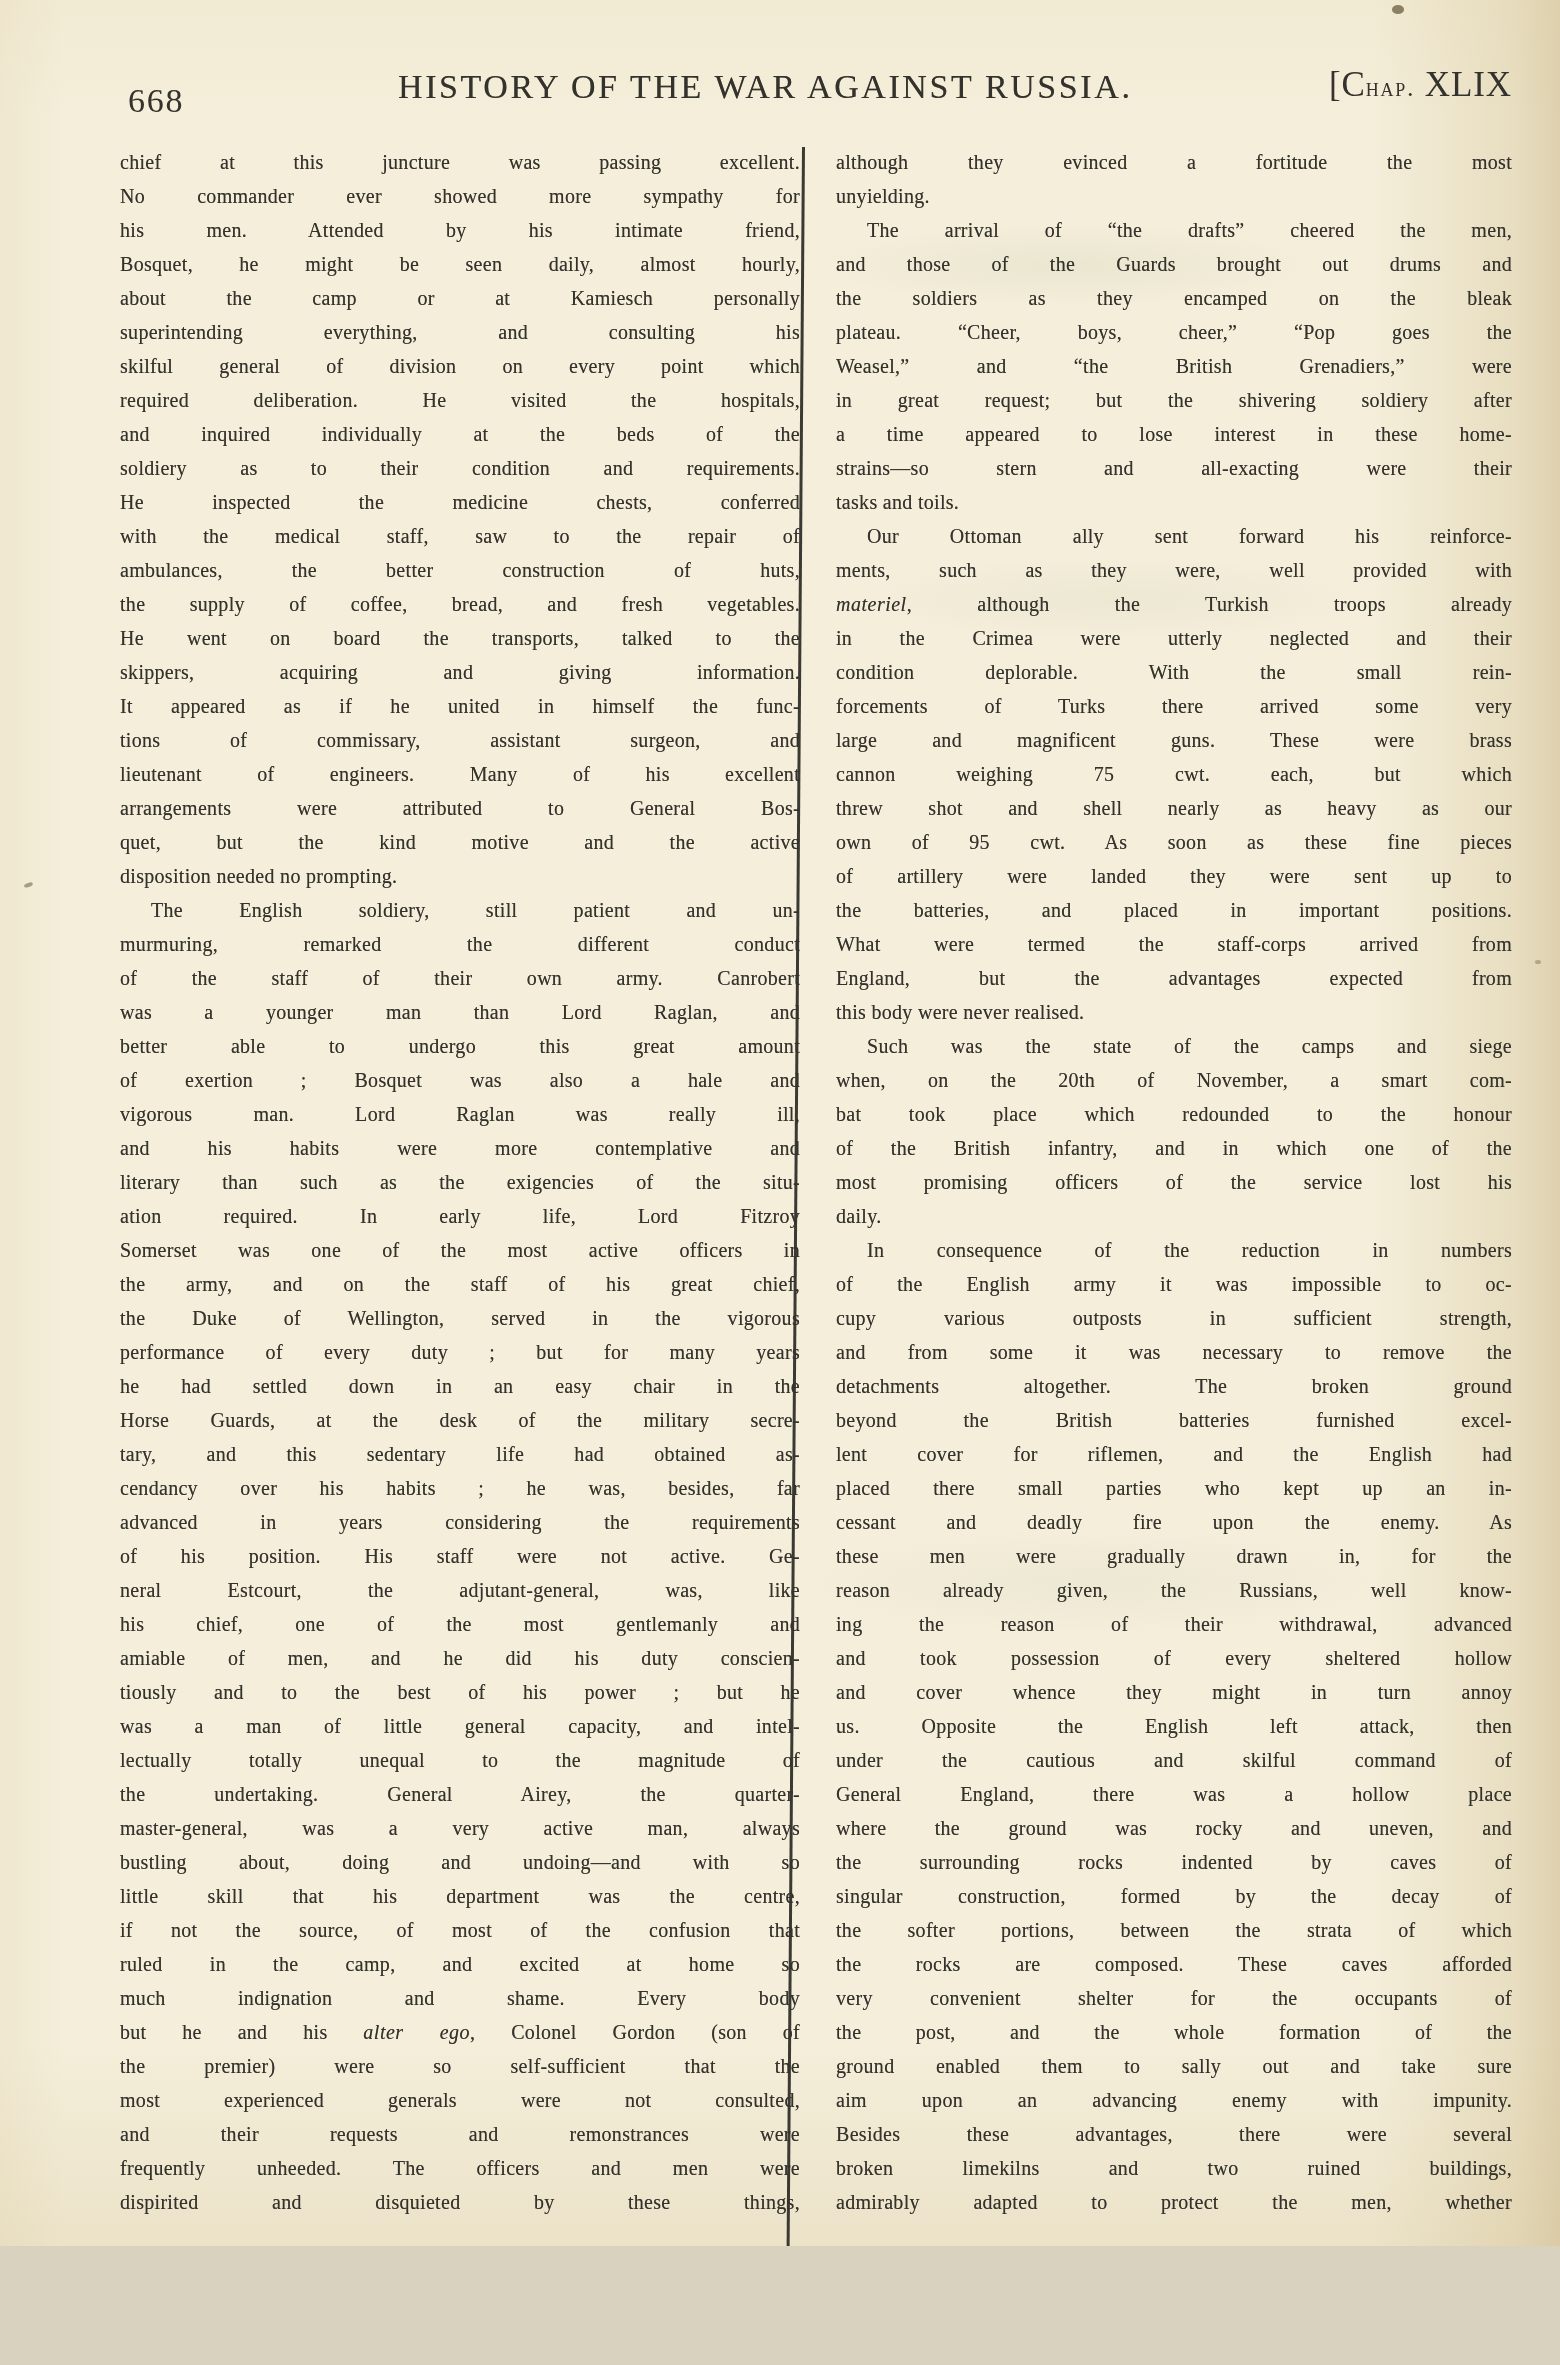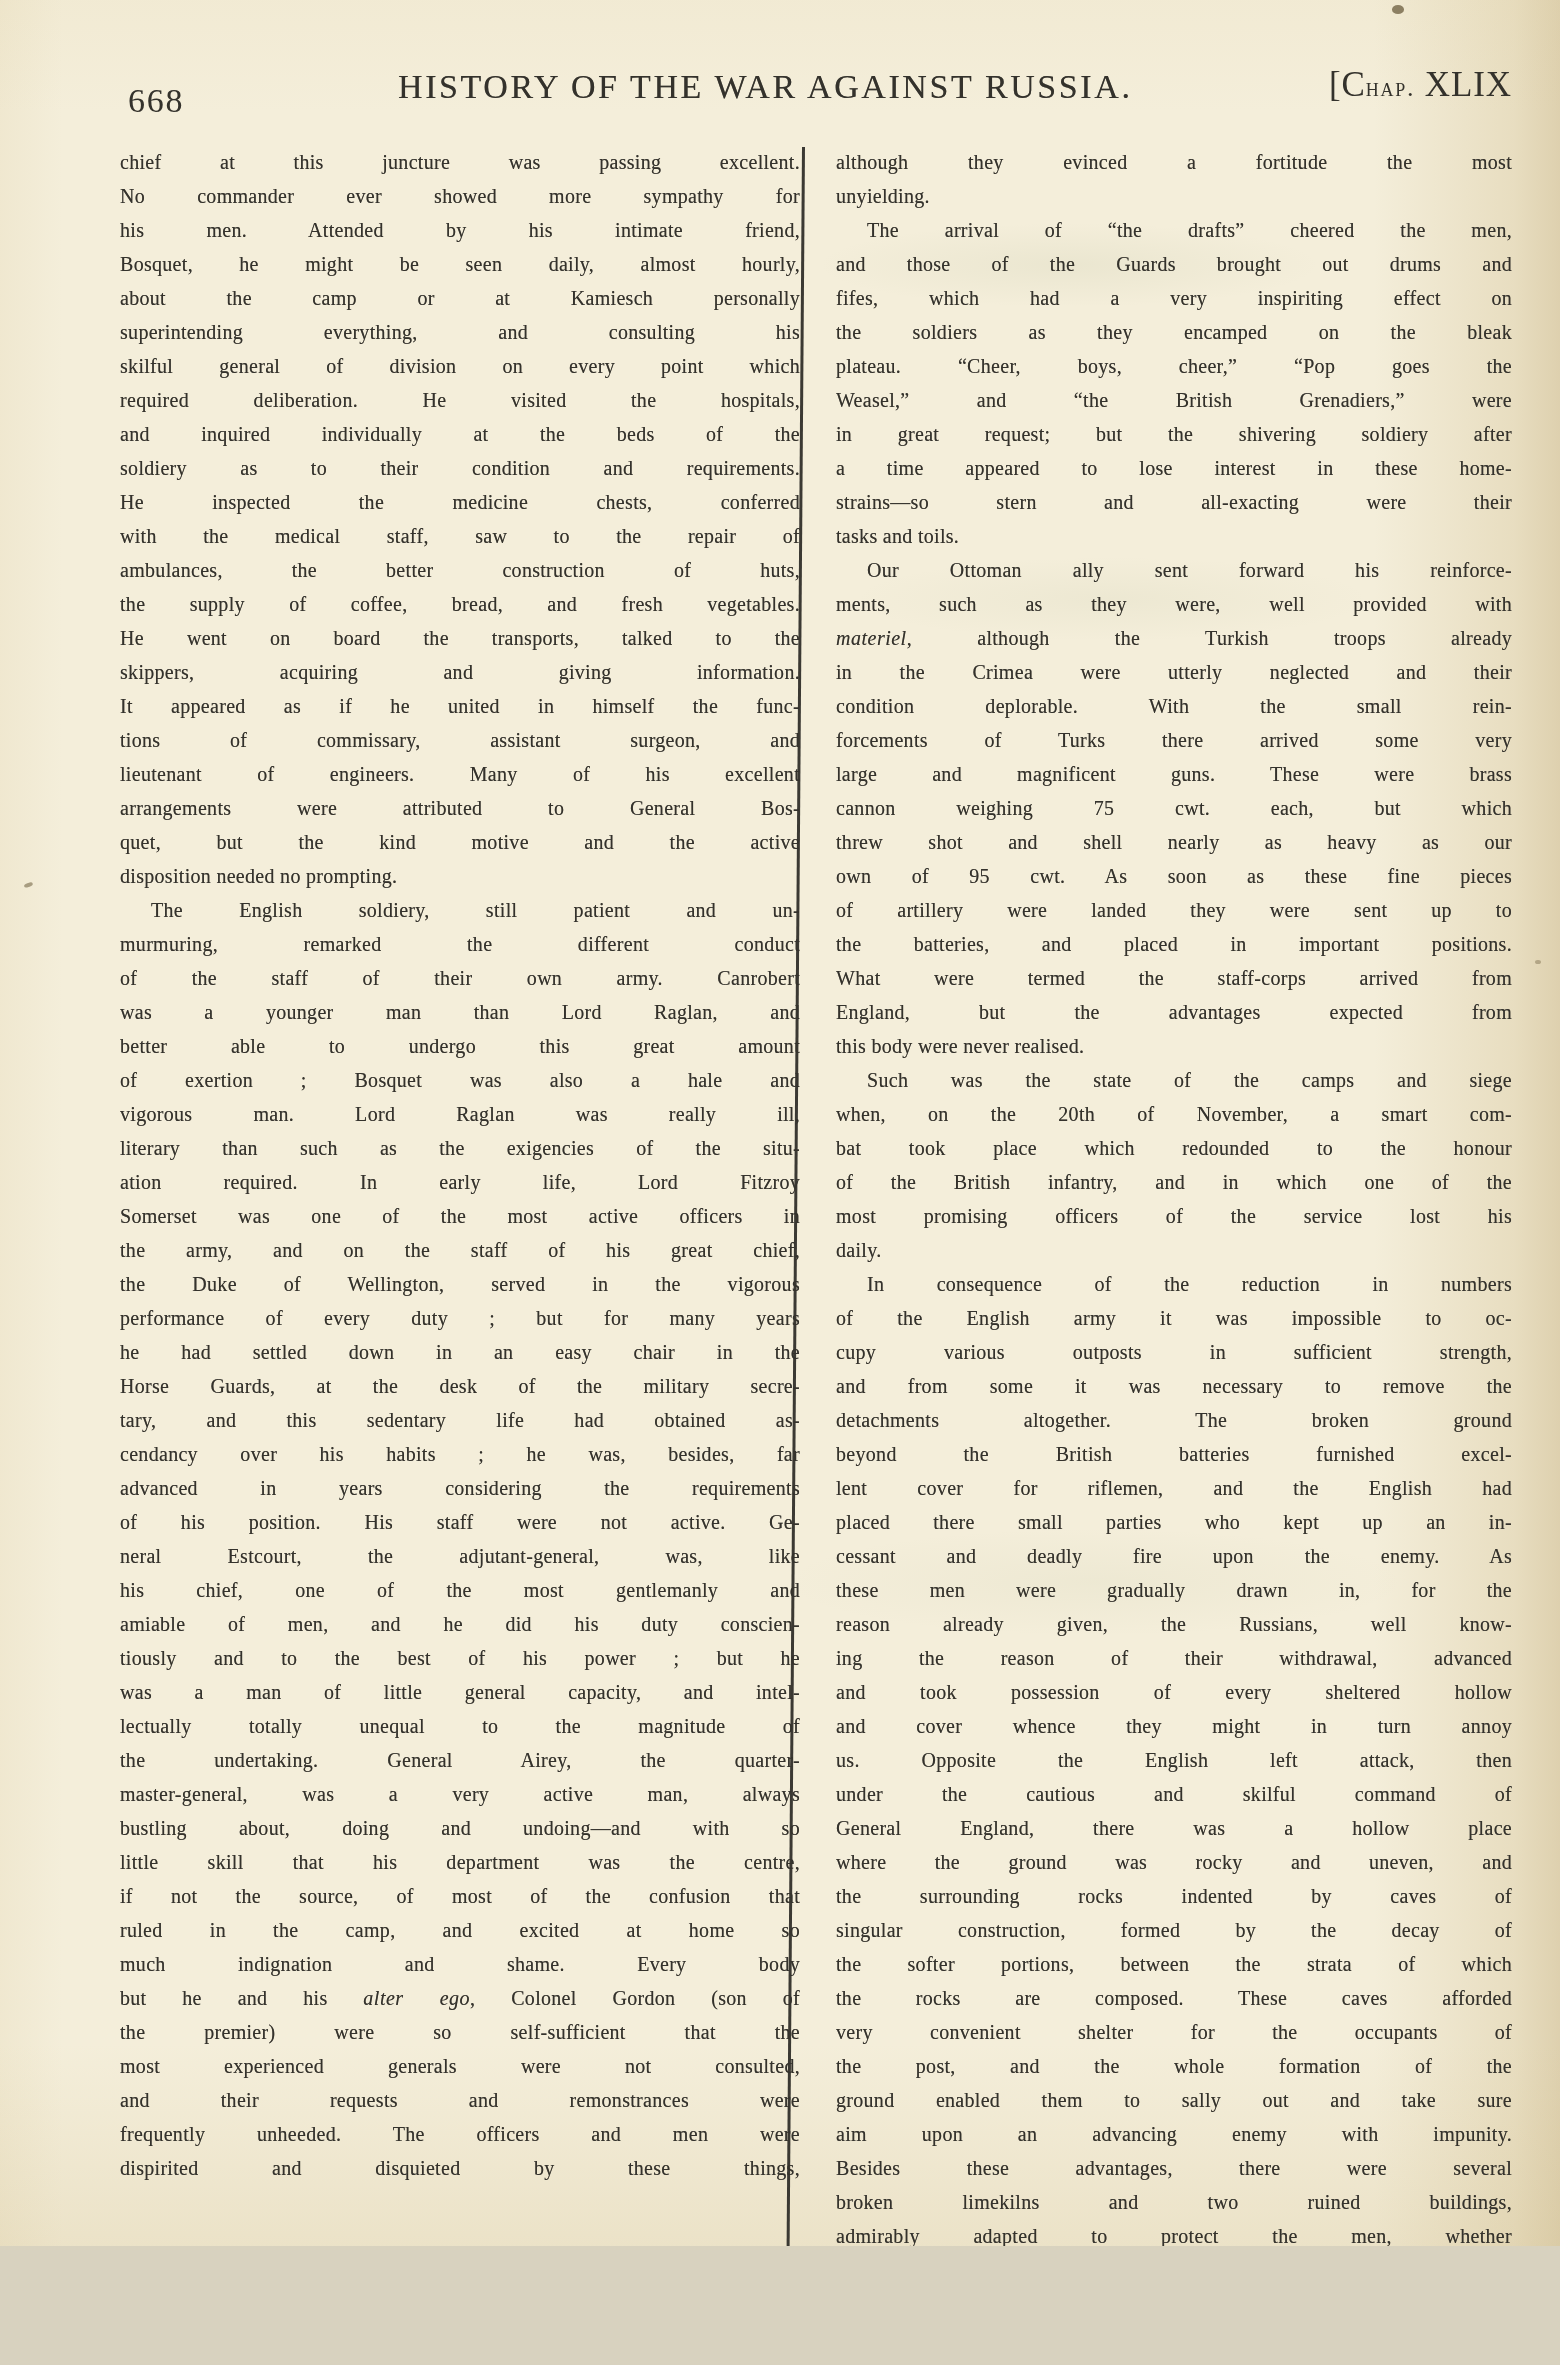--- a/index.html
+++ b/index.html
@@ -94,20 +94,21 @@
       <div class="line">arrangements were attributed to General Bos-</div>
       <div class="line">quet, but the kind motive and the active</div>
       <div class="line pend">disposition needed no prompting.</div>
       <div class="line indent">The English soldiery, still patient and un-</div>
       <div class="line">murmuring, remarked the different conduct</div>
       <div class="line">of the staff of their own army.  Canrobert</div>
       <div class="line">was a younger man than Lord Raglan, and</div>
       <div class="line">better able to undergo this great amount</div>
       <div class="line">of exertion ;  Bosquet was also a hale and</div>
       <div class="line">vigorous man.  Lord Raglan was really ill,</div>
+      <div class="line">and his habits were more contemplative and</div>
       <div class="line">literary than such as the exigencies of the situ-</div>
       <div class="line">ation required.  In early life, Lord Fitzroy</div>
       <div class="line">Somerset was one of the most active officers in</div>
       <div class="line">the army, and on the staff of his great chief,</div>
       <div class="line">the Duke of Wellington, served in the vigorous</div>
       <div class="line">performance of every duty ;  but for many years</div>
       <div class="line">he had settled down in an easy chair in the</div>
       <div class="line">Horse Guards, at the desk of the military secre-</div>
       <div class="line">tary, and this sedentary life had obtained as-</div>
       <div class="line">cendancy over his habits ;  he was, besides, far</div>
@@ -131,21 +132,20 @@
       <div class="line">most experienced generals were not consulted,</div>
       <div class="line">and their requests and remonstrances were</div>
       <div class="line">frequently unheeded.  The officers and men were</div>
       <div class="line">dispirited and disquieted by these things,</div>
     </div>
   <div class="col right">
       <div class="line">although they evinced a fortitude the most</div>
       <div class="line pend">unyielding.</div>
       <div class="line indent">The arrival of “the drafts” cheered the men,</div>
       <div class="line">and those of the Guards brought out drums and</div>
-      <div class="line">fifes, which had a very inspiriting effect on</div>
       <div class="line">the soldiers as they encamped on the bleak</div>
       <div class="line">plateau.  “Cheer, boys, cheer,” “Pop goes the</div>
       <div class="line">Weasel,” and “the British Grenadiers,” were</div>
       <div class="line">in great request; but the shivering soldiery after</div>
       <div class="line">a time appeared to lose interest in these home-</div>
       <div class="line">strains—so stern and all-exacting were their</div>
       <div class="line pend">tasks and toils.</div>
       <div class="line indent">Our Ottoman ally sent forward his reinforce-</div>
       <div class="line">ments, such as they were, well provided with</div>
       <div class="line"><i>materiel</i><span>, although the Turkish troops already</span></div>

